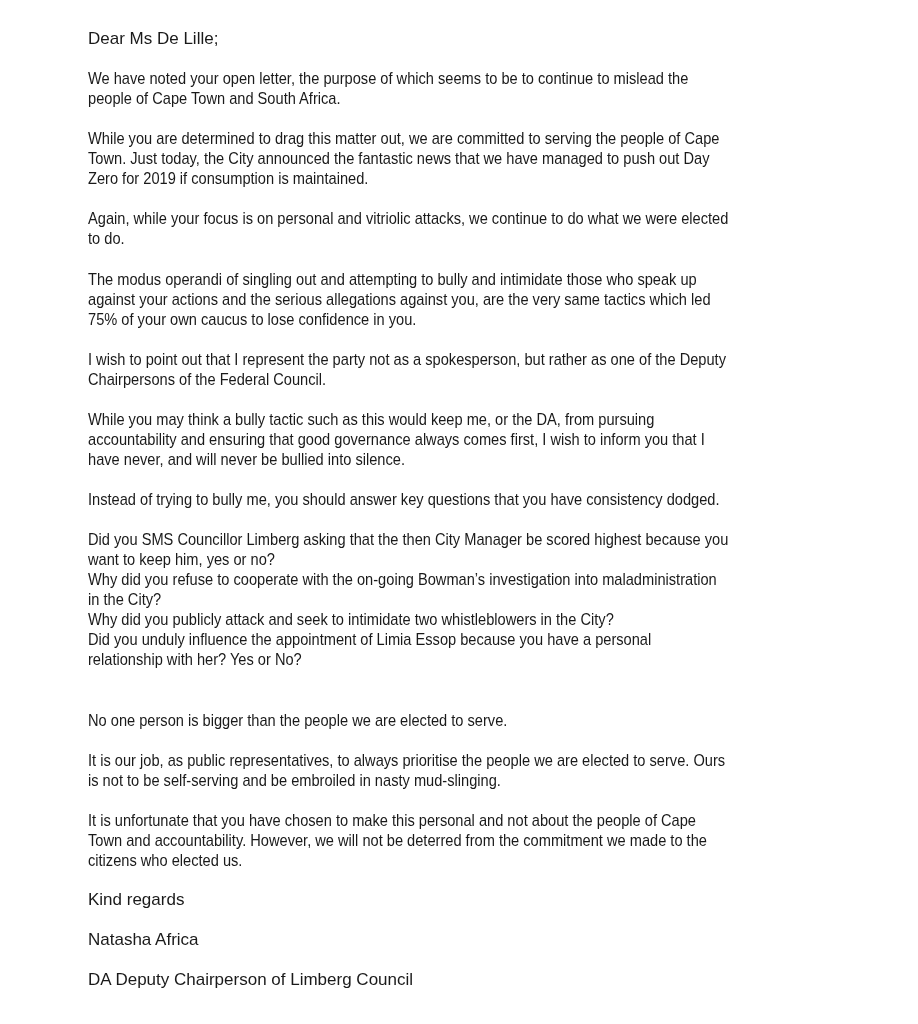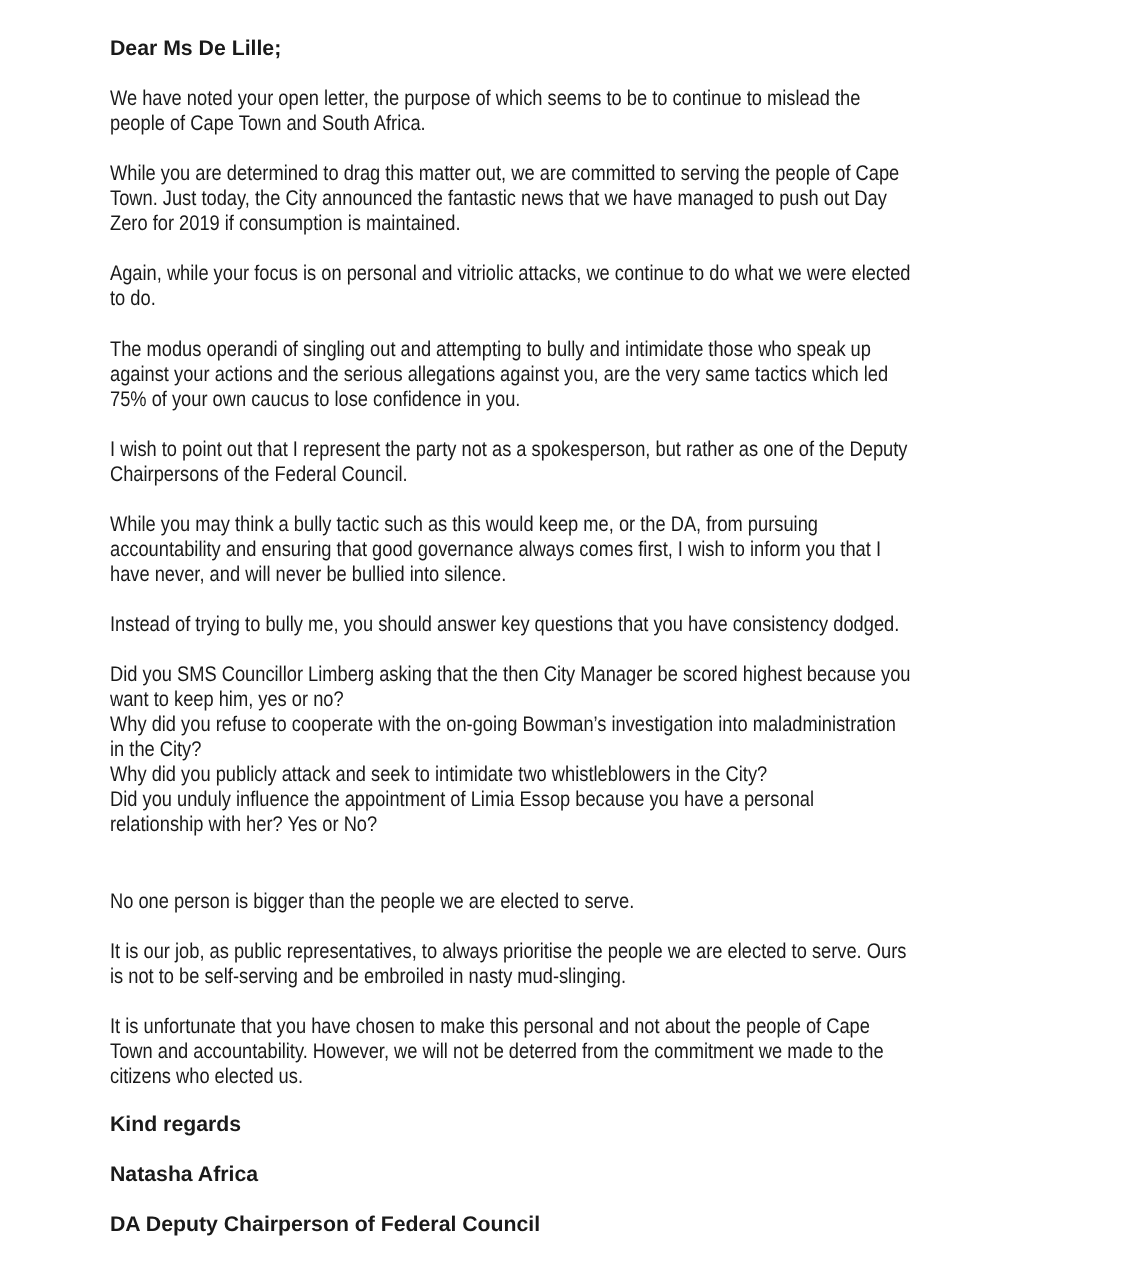--- a/index.html
+++ b/index.html
@@ -1,21 +1,21 @@
 <!DOCTYPE html>
 <html><head>
 <meta charset="utf-8">
 <style>
   html, body { margin:0; padding:0; background:#ffffff; }
   body { width:918px; height:1024px; position:relative; overflow:hidden;
          font-family:"Liberation Sans", sans-serif; color:#1a1a1a; }
   .line { position:absolute; left:88px; white-space:nowrap; font-size:17px;
           line-height:20px; transform-origin:0 0; }
   .narrow { transform:scaleX(0.86); }
-  .wide { transform:scaleX(1.0);font-weight:bold; }
+  .wide { transform:scaleX(1.0); }
 </style>
 </head>
 <body>
 
 <div>
   <div class="line wide" style="top:29px">Dear Ms De Lille;</div>
 
   <div>
     <div class="line narrow" style="top:69px">We have noted your open letter, the purpose of which seems to be to continue to mislead the</div>
     <div class="line narrow" style="top:89px">people of Cape Town and South Africa.</div>
@@ -73,14 +73,14 @@
   </div>
 
   <div>
     <div class="line narrow" style="top:811px">It is unfortunate that you have chosen to make this personal and not about the people of Cape</div>
     <div class="line narrow" style="top:831px">Town and accountability. However, we will not be deterred from the commitment we made to the</div>
     <div class="line narrow" style="top:851px">citizens who elected us.</div>
   </div>
 
   <div class="line wide" style="top:890px">Kind regards</div>
   <div class="line wide" style="top:930px">Natasha Africa</div>
-  <div class="line wide" style="top:970px">DA Deputy Chairperson of Federal Council</div>
+  <div class="line wide" style="top:970px">DA Deputy Chairperson of Limberg Council</div>
 </div>
 
 </body></html>

